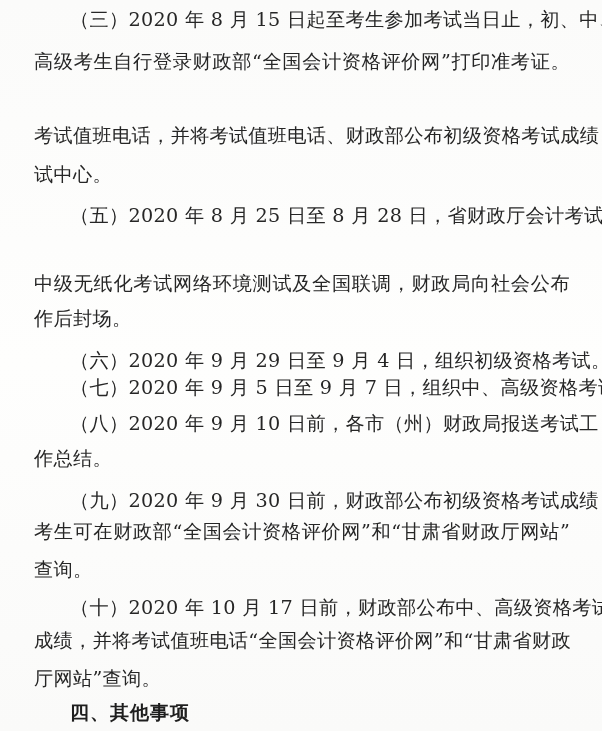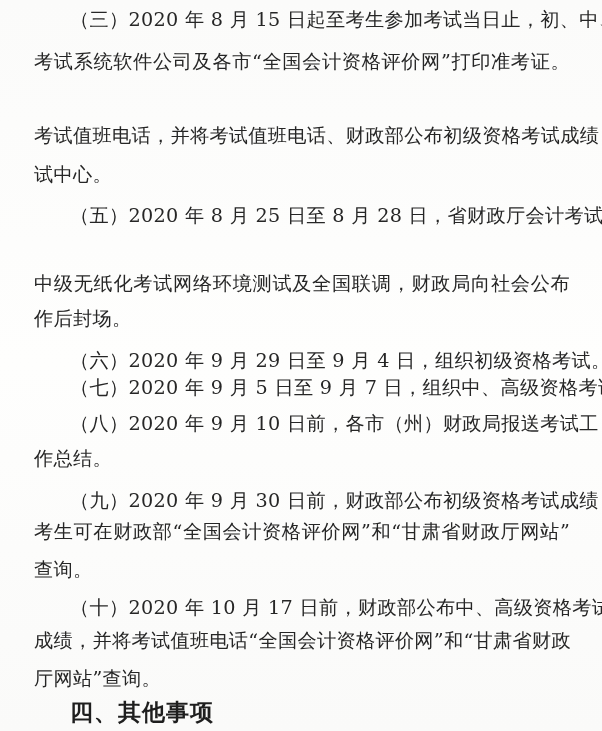--- a/index.html
+++ b/index.html
@@ -36,32 +36,32 @@
       left: 70px;
       width: 500px;
     }
     .justify {
       text-align: justify;
       text-align-last: justify;
     }
     .heading {
       font-family: "DejaVu Sans", "Liberation Sans", sans-serif;
       font-weight: bold;
-      font-size: 23px;
+      font-size: 19px;
       color: #1e1e1e;
       letter-spacing: 1px;
     }
   </style>
 </head>
 <body>
 
 <div class="page">
 
   <div class="line indent justify" style="top:8px">（三）2020 年 8 月 15 日起至考生参加考试当日止，初、中、</div>
-  <div class="line justify" style="top:50px">考试系统软件公司及各市“全国会计资格评价网”打印准考证。</div>
+  <div class="line justify" style="top:50px">高级考生自行登录财政部“全国会计资格评价网”打印准考证。</div>
 
   <div class="line justify" style="top:124px">考试值班电话，并将考试值班电话、财政部公布初级资格考试成绩</div>
   <div class="line" style="top:163px">试中心。</div>
 
   <div class="line indent justify" style="top:204px">（五）2020 年 8 月 25 日至 8 月 28 日，省财政厅会计考试中</div>
   <div class="line justify" style="top:272px">中级无纸化考试网络环境测试及全国联调，财政局向社会公布</div>
   <div class="line" style="top:307px">作后封场。</div>
 
   <div class="line indent" style="top:349px">（六）2020 年 9 月 29 日至 9 月 4 日，组织初级资格考试。</div>
 

